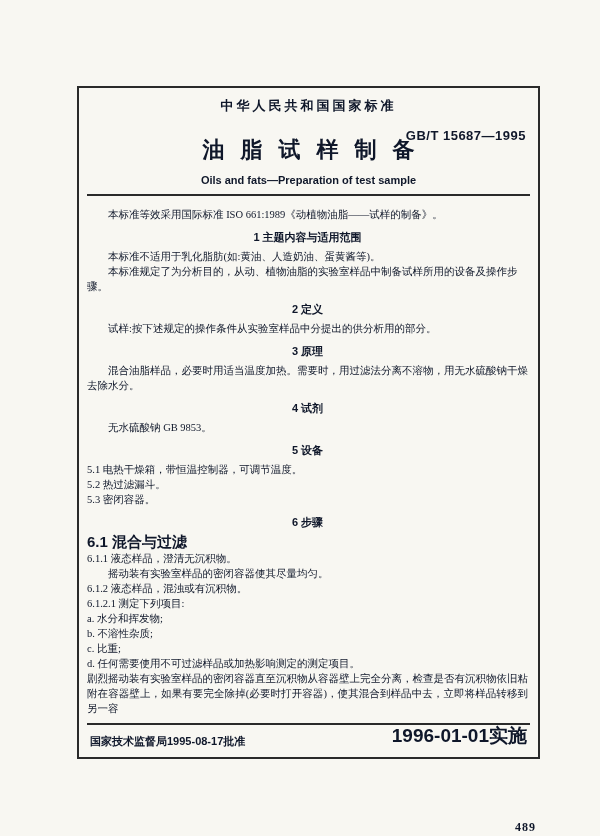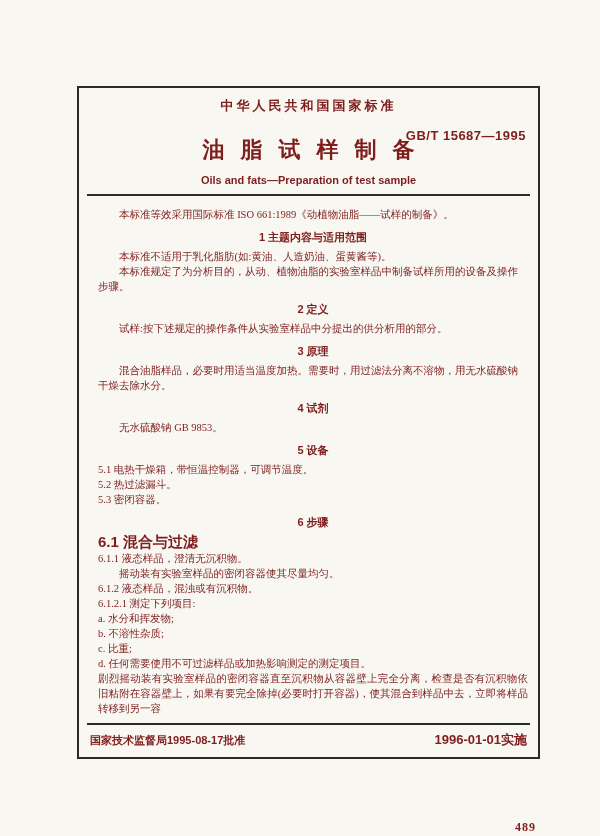--- a/index.html
+++ b/index.html
@@ -6,21 +6,21 @@
   html, body { margin: 0; padding: 0; }
   body {
     width: 600px; height: 836px;
     background: #ffffff;
     font-family: "Liberation Serif", "DejaVu Serif", serif;
   }
   .scan {
     position: relative;
     width: 600px; height: 836px;
     background: #f8f7f2;
-    color: #7f1d1d;
+    color: #0f172a;
     overflow: hidden;
   }
   .frame {
     position: absolute;
     left: 77px; top: 86px;
     width: 463px; height: 673px;
     border: 2px solid #2a2a2a;
   }
   .header-org {
     margin-top: 9px;
@@ -54,21 +54,21 @@
     font-family: "Liberation Sans", sans-serif;
     font-weight: 700;
     font-size: 11px;
   }
   .rule {
     margin: 8px 8px 0 8px;
     height: 2px;
     background: #2a2a2a;
   }
   .content {
-    padding: 11px 10px 0 19px;
+    padding: 11px 10px 0 8px;
     font-size: 10.5px;
     line-height: 15px;
   }
   .content p { margin: 0; }
   .para { margin: 1px 0; text-indent: 2em; }
   .para-flush { margin: 1px 0; text-align: justify; }
   .heading {
     margin: 8px 0 4px 0;
     font-family: "Liberation Sans", sans-serif;
     font-weight: 700;
@@ -87,31 +87,31 @@
     position: absolute;
     left: 8px; right: 8px; bottom: 32px;
     height: 2px;
     background: #2a2a2a;
   }
   .footer-row {
     position: absolute;
     left: 11px; right: 11px; bottom: 8px;
     display: flex;
     justify-content: space-between;
-    align-items: center;
+    align-items: flex-end;
   }
   .footer-approval {
     font-family: "Liberation Sans", sans-serif;
     font-weight: 700;
     font-size: 11px;
   }
   .footer-impl {
     font-family: "Liberation Sans", sans-serif;
     font-weight: 700;
-    font-size: 13px;
+    font-size: 19px;
   }
   .page-number {
     position: absolute;
     top: 820px; right: 64px;
     font-weight: 700;
     font-size: 12px;
     letter-spacing: 1px;
   }
 </style>
 </head>

